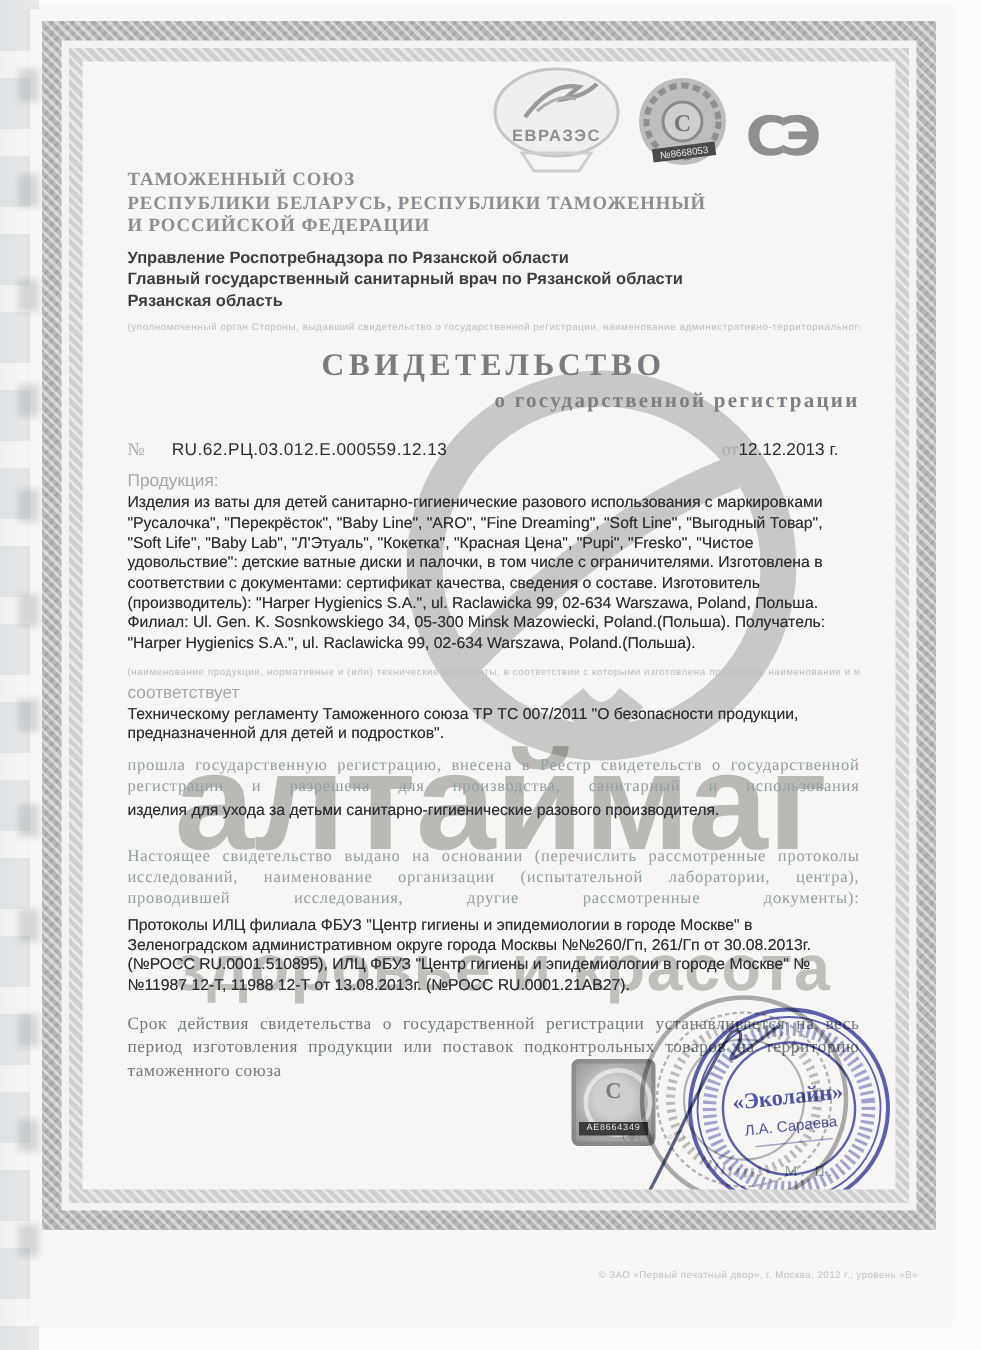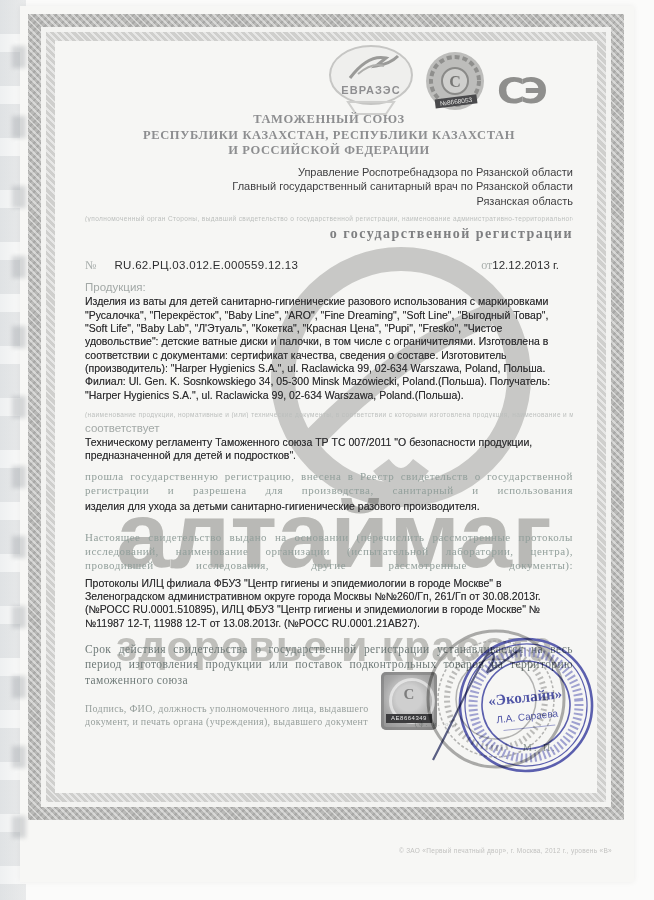--- a/index.html
+++ b/index.html
@@ -64,23 +64,23 @@
 
   
   .top-marks{position:relative;height:64px;z-index:2;}
   .eurasec{position:absolute;left:243px;top:-2px;}
   .holo-round{position:absolute;left:337px;top:4px;}
   .ce-mark{position:absolute;left:412px;top:26px;font-family:"DejaVu Sans",sans-serif;
     font-weight:bold;font-size:38px;line-height:1;color:#8f8f8d;letter-spacing:-5px;
     transform:scaleY(.95);}
 
   
-  .hdr{font-family:"Liberation Serif",serif;font-weight:bold;text-align:center;
+  .hdr{font-family:"Liberation Serif",serif;font-weight:bold;
     color:#8d8e90;font-size:12.5px;line-height:1.25;letter-spacing:.6px;margin-top:2px;z-index:2;position:relative;}
-  .authority{text-align:right;color:#3e3e40;font-size:11px;line-height:1.32;font-weight:400;
+  .authority{text-align:left;color:#3e3e40;font-size:11px;line-height:1.32;font-weight:700;
     margin-top:6px;z-index:2;position:relative;}
   .tiny-caption{
     text-align:center;font-size:6.5px;color:#bcbfbd;letter-spacing:.4px;margin-top:7px;
     z-index:2;position:relative;white-space:nowrap;overflow:hidden;
   }
   .doc-title{font-family:"Liberation Serif",serif;font-weight:bold;text-align:center;
     color:#7a7b7d;font-size:21px;letter-spacing:3px;margin-top:9px;z-index:2;position:relative;}
   .doc-sub{font-family:"Liberation Serif",serif;font-weight:bold;text-align:right;
     color:#7e7f81;font-size:14px;letter-spacing:1.5px;margin-top:4px;z-index:2;position:relative;}
 
@@ -163,31 +163,32 @@
             <circle cx="33" cy="31" r="24" fill="none" stroke="#8f8f8d" stroke-width="4" stroke-dasharray="5 3"></circle>
             <circle cx="33" cy="31" r="13" fill="#cfcfcd" stroke="#8a8a88" stroke-width="2"></circle>
             <text x="33" y="37" text-anchor="middle" font-family="Liberation Serif, serif" font-size="16" font-weight="bold" fill="#777775">С</text>
             <rect x="13" y="47" width="42" height="9" fill="#4a4a4c" transform="rotate(-7 33 51)"></rect>
             <text x="34" y="54" text-anchor="middle" font-family="Liberation Sans, sans-serif" font-size="6.5" fill="#e8e8e6" transform="rotate(-7 33 51)">№8668053</text>
           </svg>
           <div class="ce-mark">СЭ</div>
         </div>
 
         <div class="hdr">ТАМОЖЕННЫЙ СОЮЗ</div>
-        <div class="hdr" style="margin-top:0">РЕСПУБЛИКИ КАЗАХСТАН, РЕСПУБЛИКИ КАЗАХСТАН</div>
+        <div class="hdr" style="margin-top:0">РЕСПУБЛИКИ БЕЛАРУСЬ, РЕСПУБЛИКИ ТАМОЖЕННЫЙ</div>
         <div class="hdr" style="margin-top:0">И РОССИЙСКОЙ ФЕДЕРАЦИИ</div>
 
         <div class="authority">
           <div>Управление Роспотребнадзора по Рязанской области</div>
           <div>Главный государственный санитарный врач по Рязанской области</div>
           <div>Рязанская область</div>
         </div>
 
         <div class="tiny-caption">(уполномоченный орган Стороны, выдавший свидетельство о государственной регистрации, наименование административно-территориального образования)</div>
 
+        <div class="doc-title">СВИДЕТЕЛЬСТВО</div>
         <div class="doc-sub">о государственной регистрации</div>
 
         <div class="numrow">
           <span class="lbl">№</span>
           <span class="num">RU.62.РЦ.03.012.Е.000559.12.13</span>
           <span class="right">
             <span class="lbl">от</span>
             <span class="date">12.12.2013 г.</span>
           </span>
         </div>
@@ -200,21 +201,20 @@
         <div class="typed">Техническому регламенту Таможенного союза ТР ТС 007/2011 "О безопасности продукции, предназначенной для детей и подростков".</div>
 
         <div class="faint-para">прошла государственную регистрацию, внесена в Реестр свидетельств о государственной регистрации и разрешена для производства, санитарный и использования</div>
         <div class="typed" style="margin-top:3px">изделия для ухода за детьми санитарно-гигиенические разового производителя.</div>
 
         <div class="faint-para" style="margin-top:16px">Настоящее свидетельство выдано на основании (перечислить рассмотренные протоколы исследований, наименование организации (испытательной лаборатории, центра), проводившей исследования, другие рассмотренные документы):</div>
         <div class="typed" style="margin-top:4px">Протоколы ИЛЦ филиала ФБУЗ "Центр гигиены и эпидемиологии в городе Москве" в Зеленоградском административном округе города Москвы №№260/Гп, 261/Гп от 30.08.2013г. (№РОСС RU.0001.510895), ИЛЦ ФБУЗ "Центр гигиены и эпидемиологии в городе Москве" №№11987 12-Т, 11988 12-Т от 13.08.2013г. (№РОСС RU.0001.21АВ27).</div>
 
         <div class="bottom-block">
           <div class="validity">Срок действия свидетельства о государственной регистрации устанавливается на весь период изготовления продукции или поставок подконтрольных товаров на территорию таможенного союза</div>
-          <div class="sig-label">Подпись, ФИО, должность уполномоченного лица, выдавшего документ, и печать органа (учреждения), выдавшего документ</div>
           <div class="fio-cap">(ф. и. о.)</div>
           <div class="mp-mark">М. П.</div>
 
           <div class="holo-square">
             <div class="ring"></div>
             <div class="c">С</div>
             <div class="code">АЕ8664349</div>
           </div>
 
           <svg class="stamp-gray" width="150" height="150" viewBox="0 0 150 150">

